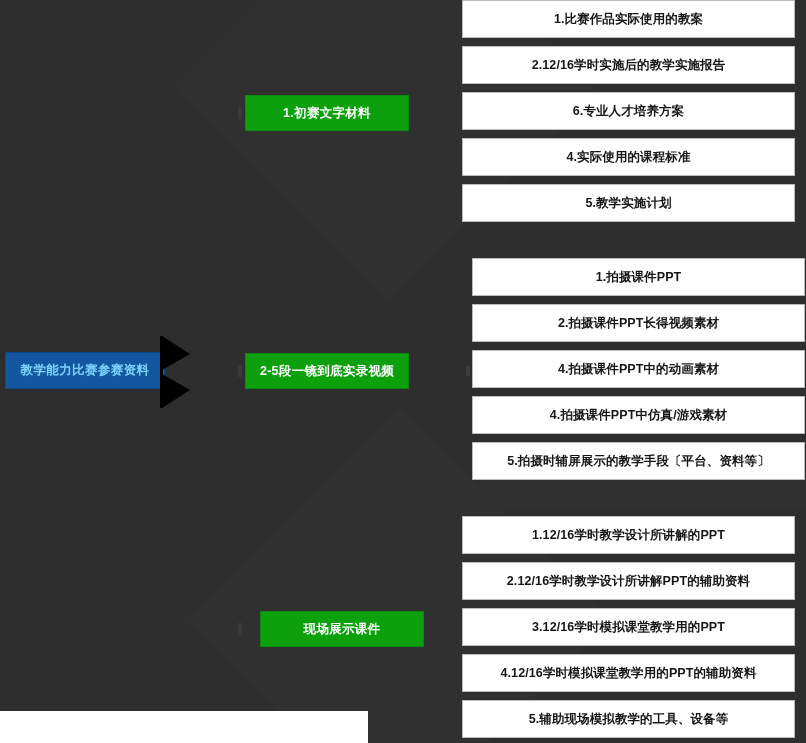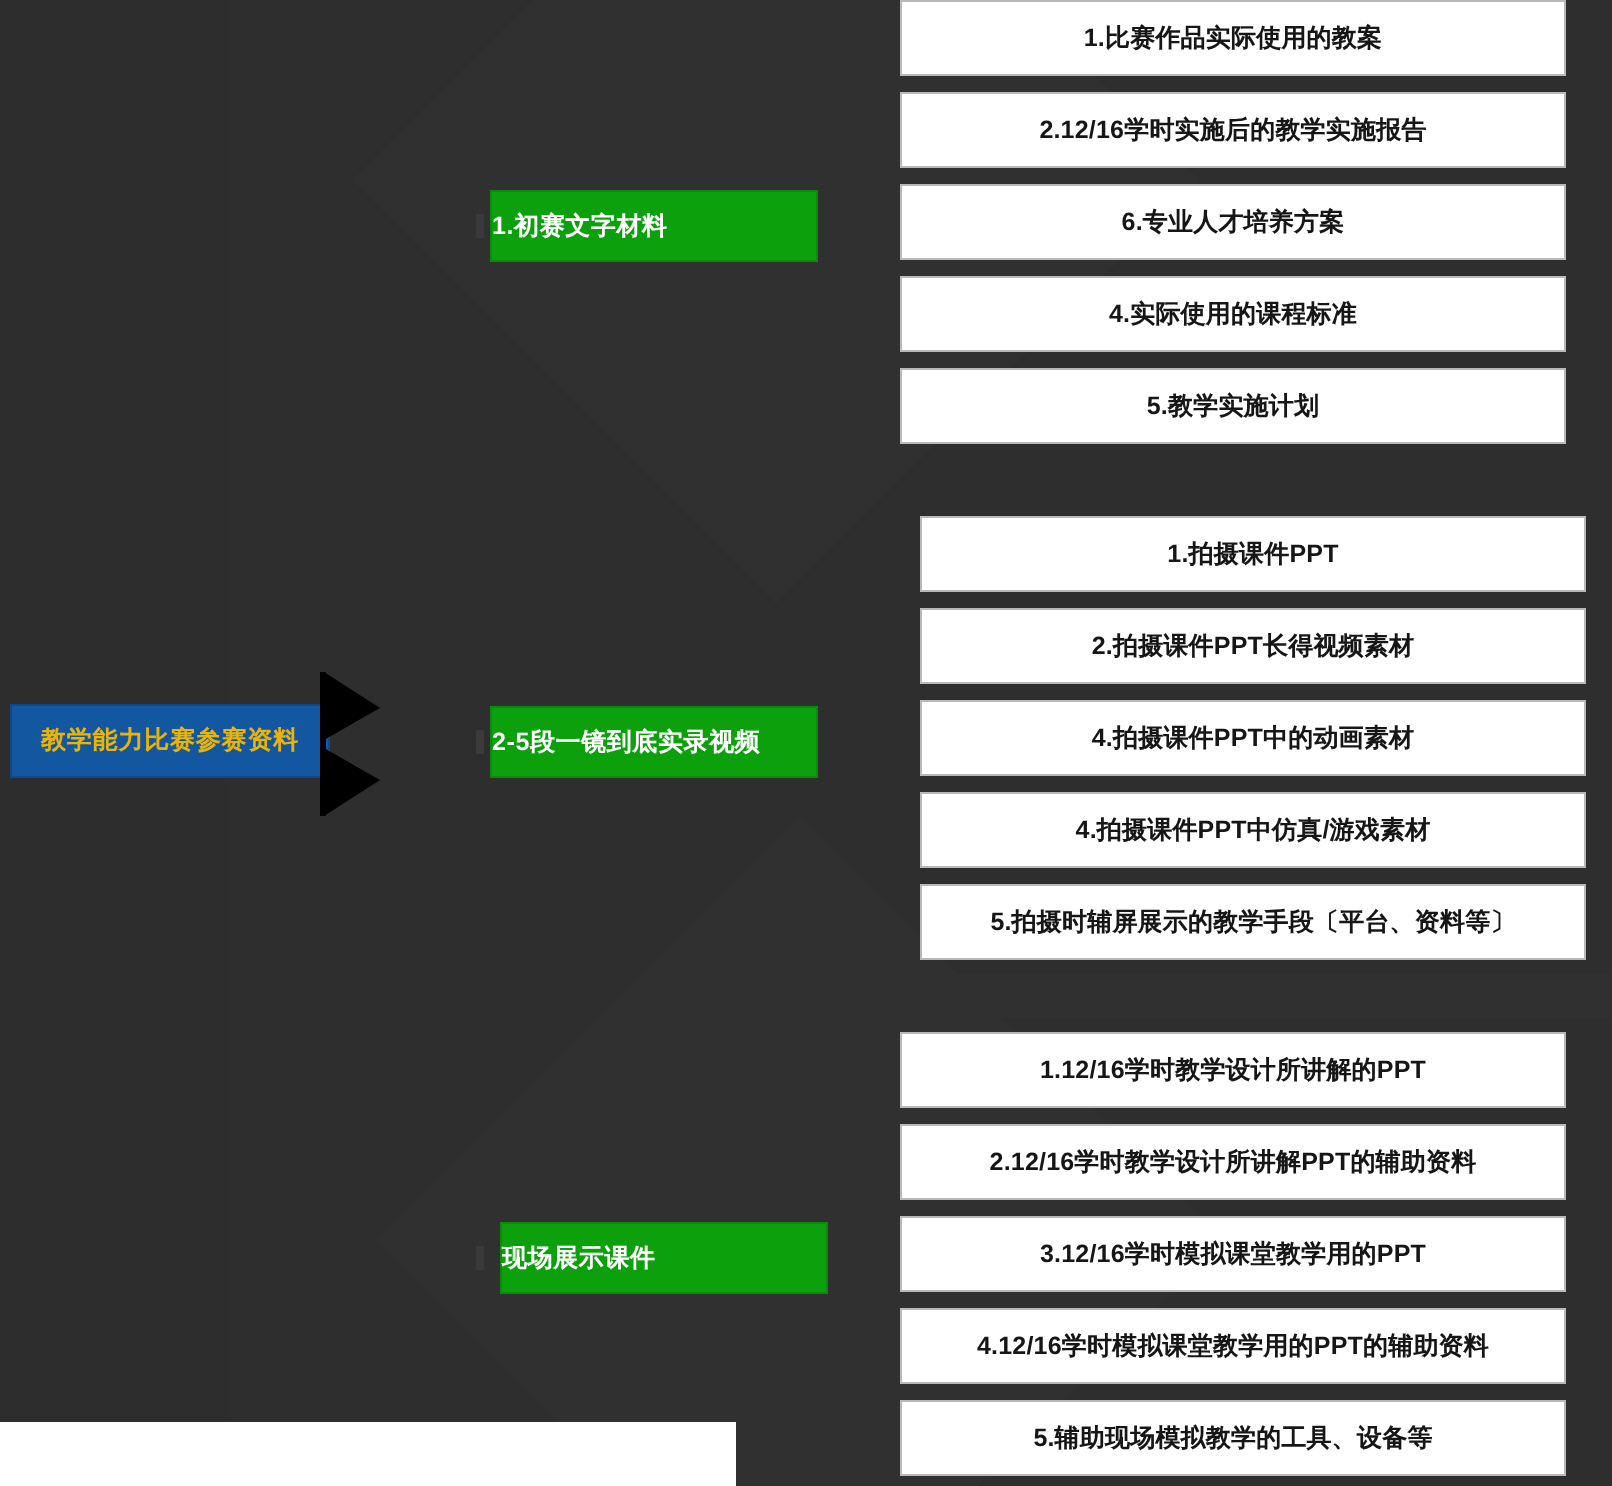--- a/index.html
+++ b/index.html
@@ -76,21 +76,21 @@
     width: 160px;
     height: 37px;
     background: #1257a0;
     border: 1px solid #0d4a8c;
     display: flex;
     align-items: center;
     justify-content: center;
     box-sizing: border-box;
   }
   .root-node .label {
-    color: #eab308;
+    color: #7dd3fc;
     font-size: 12.5px;
     font-weight: bold;
     letter-spacing: 0.4px;
     white-space: nowrap;
   }
 
   
   .split-arrow {
     position: absolute;
     left: 160px;
@@ -101,48 +101,49 @@
 
   
   .cat-node {
     position: absolute;
     width: 164px;
     height: 36px;
     background: #0ca00c;
     border: 1px solid #0b8a0b;
     display: flex;
     align-items: center;
+    justify-content: center;
     box-sizing: border-box;
   }
   .cat-node .label {
     color: #ffffff;
     font-size: 12.5px;
     font-weight: bold;
     letter-spacing: 0.3px;
     white-space: nowrap;
   }
   .cat-1 { left: 245px; top: 95px; }
   .cat-2 { left: 245px; top: 353px; }
-  .cat-3 { left: 250px; top: 611px; }
+  .cat-3 { left: 260px; top: 611px; }
 
   
   .cat-stub {
     position: absolute;
     width: 4px;
     height: 12px;
     background: #3a3a3a;
   }
   .stub-1 { left: 238px; top: 107px; }
   .stub-2 { left: 238px; top: 365px; }
   .stub-3 { left: 238px; top: 623px; }
 
   
   .leaf-group {
     position: absolute;
-    left: 450px;
+    left: 462px;
     width: 301px;
   }
   .group-1 { top: 0px; }
   .group-2 { top: 258px; padding-left: 10px; }
   .group-3 { top: 516px; }
 
   .leaf {
     width: 333px;
     height: 38px;
     background: #ffffff;

